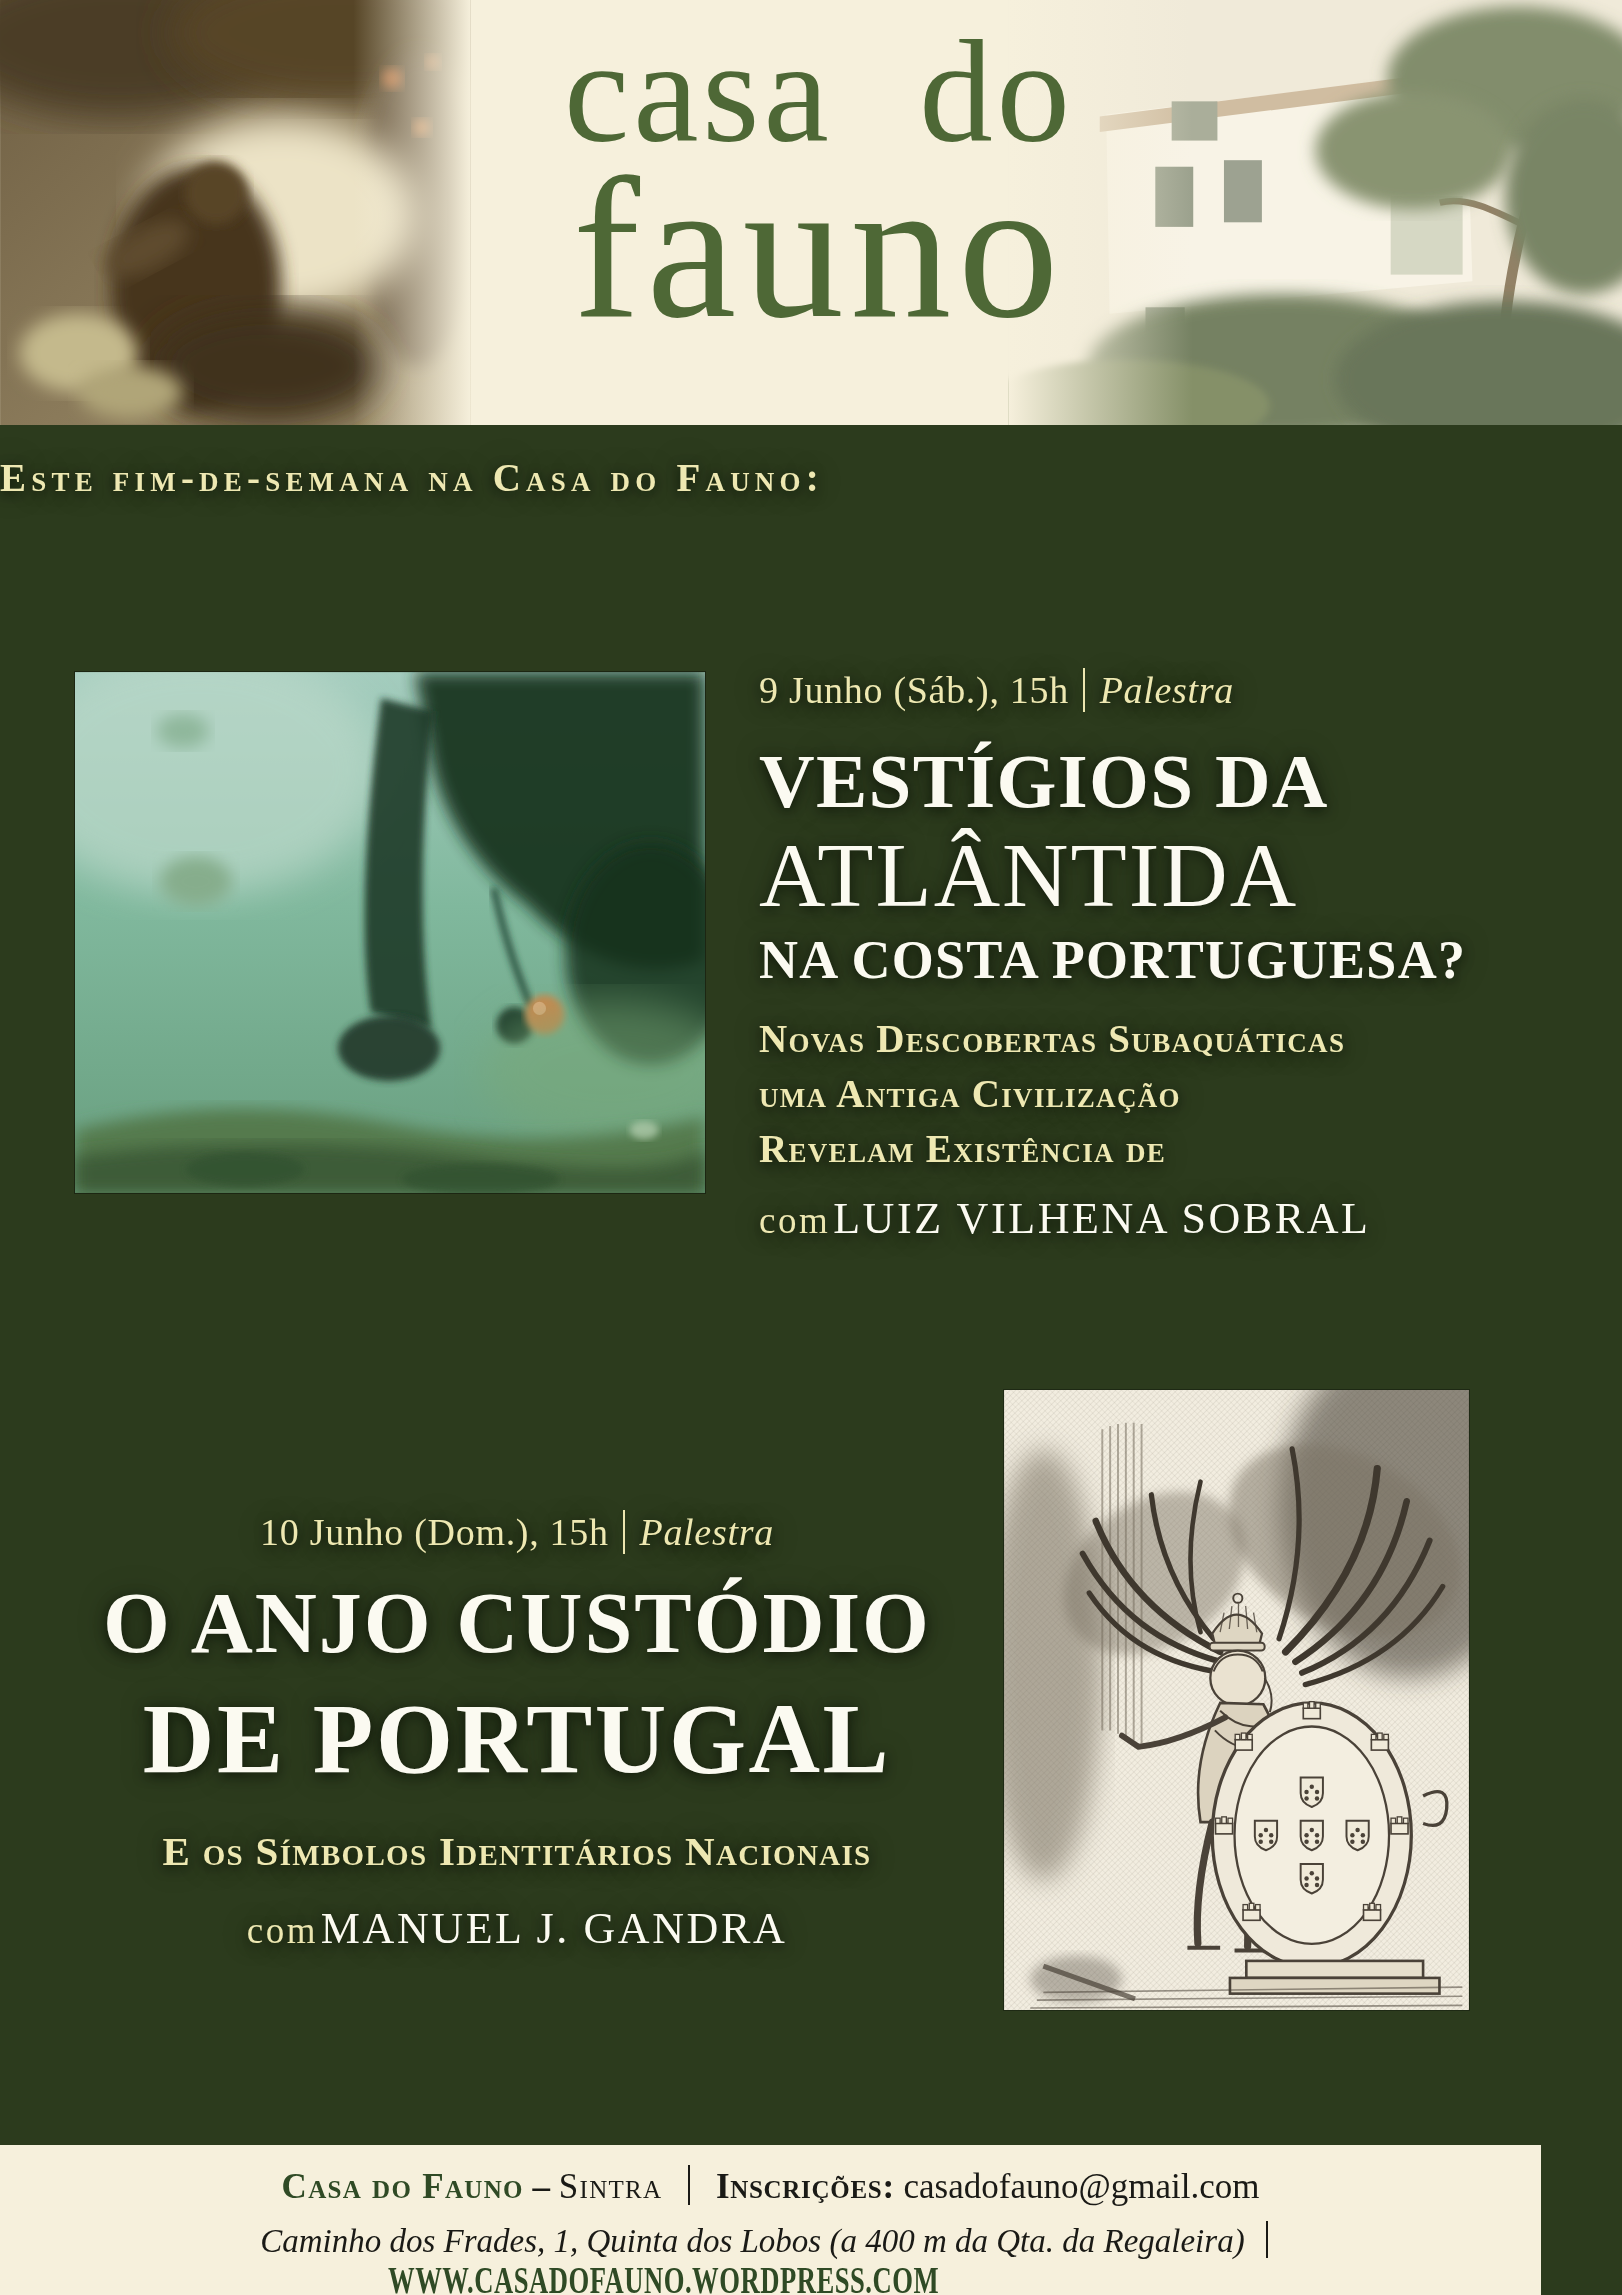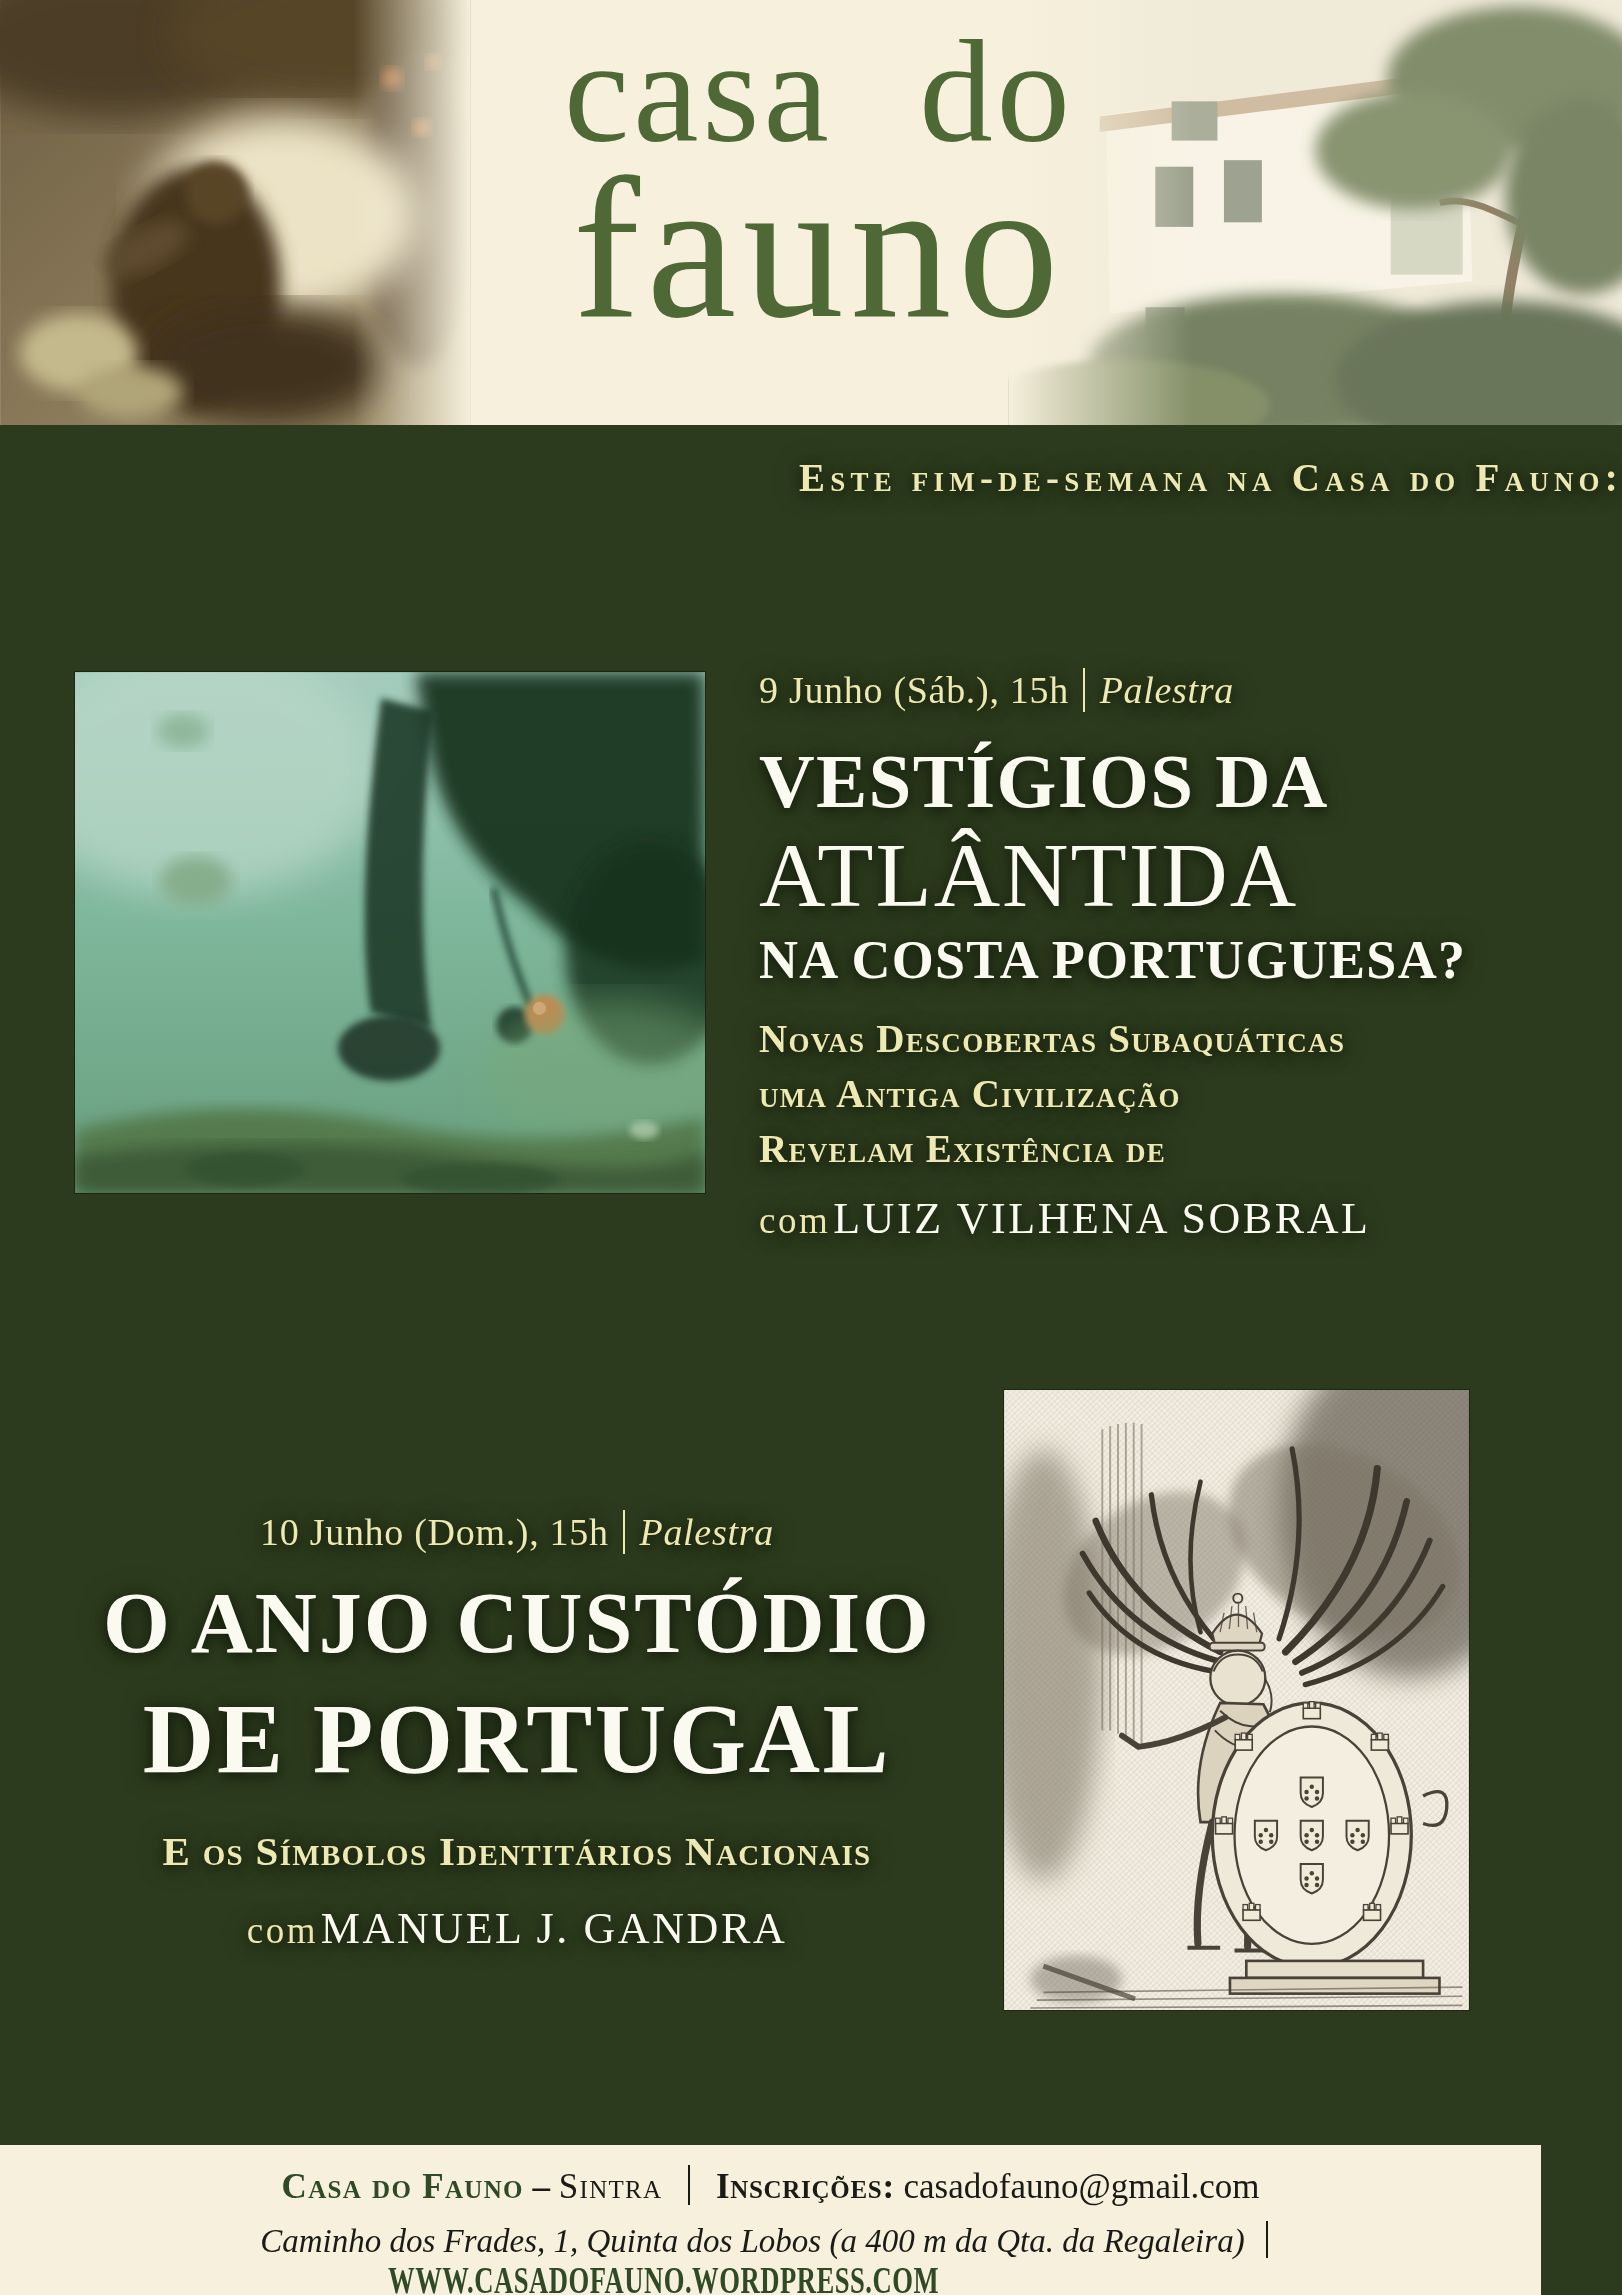--- a/index.html
+++ b/index.html
@@ -16,22 +16,22 @@
   .painting{left:0;}
   .housephoto{right:0;}
   .logo{position:absolute;left:0;top:18.3px;width:1623px;text-align:center;color:var(--logo-green);line-height:1;padding-left:15px;}
   .logo .l1{font-size:147px;letter-spacing:3.9px;word-spacing:46px;}
   .logo .l2{font-size:202px;margin-top:-18.3px;letter-spacing:6.5px;}
 
   
   .greenbody{position:absolute;left:0;top:425px;width:1623px;height:1720px;background:var(--bg-green);}
   .shadowed{text-shadow:0 2.6px 11.8px rgba(5,10,2,.6),0 0 29px rgba(5,10,2,.35);}
 
-  .banner{position:absolute;left:0;top:30px;width:1623px;text-align:right;
-    font-variant:small-caps;font-weight:700;font-size:39px;letter-spacing:5.2px;color:var(--pale-yellow);padding-left:36px;}
+  .banner{position:absolute;left:0;top:30px;width:1623px;text-align:left;
+    font-variant:small-caps;font-weight:700;font-size:39px;letter-spacing:5.2px;color:var(--pale-yellow);}
 
   
   .photo-underwater{position:absolute;left:75px;top:247px;width:630px;height:521px;outline:0.7px solid rgba(0,0,0,.35);}
   .ev1{position:absolute;left:759px;top:243px;width:844px;color:var(--pale-yellow);}
   .dateline{font-size:38px;letter-spacing:0.7px;color:var(--pale-yellow);}
   .dateline .ital{font-style:italic;}
   .vbar{display:inline-block;width:2px;height:1.15em;background:currentColor;vertical-align:-0.22em;margin:0 14.4px;}
   .ev1 .t1{margin-top:26px;font-size:77px;line-height:86px;font-weight:700;color:var(--title-white);letter-spacing:1.3px;}
   .ev1 .t2{font-size:92px;line-height:103px;font-weight:400;color:var(--title-white);letter-spacing:2px;}
   .ev1 .t3{font-size:54px;line-height:67px;font-weight:700;color:var(--title-white);letter-spacing:1.3px;}

